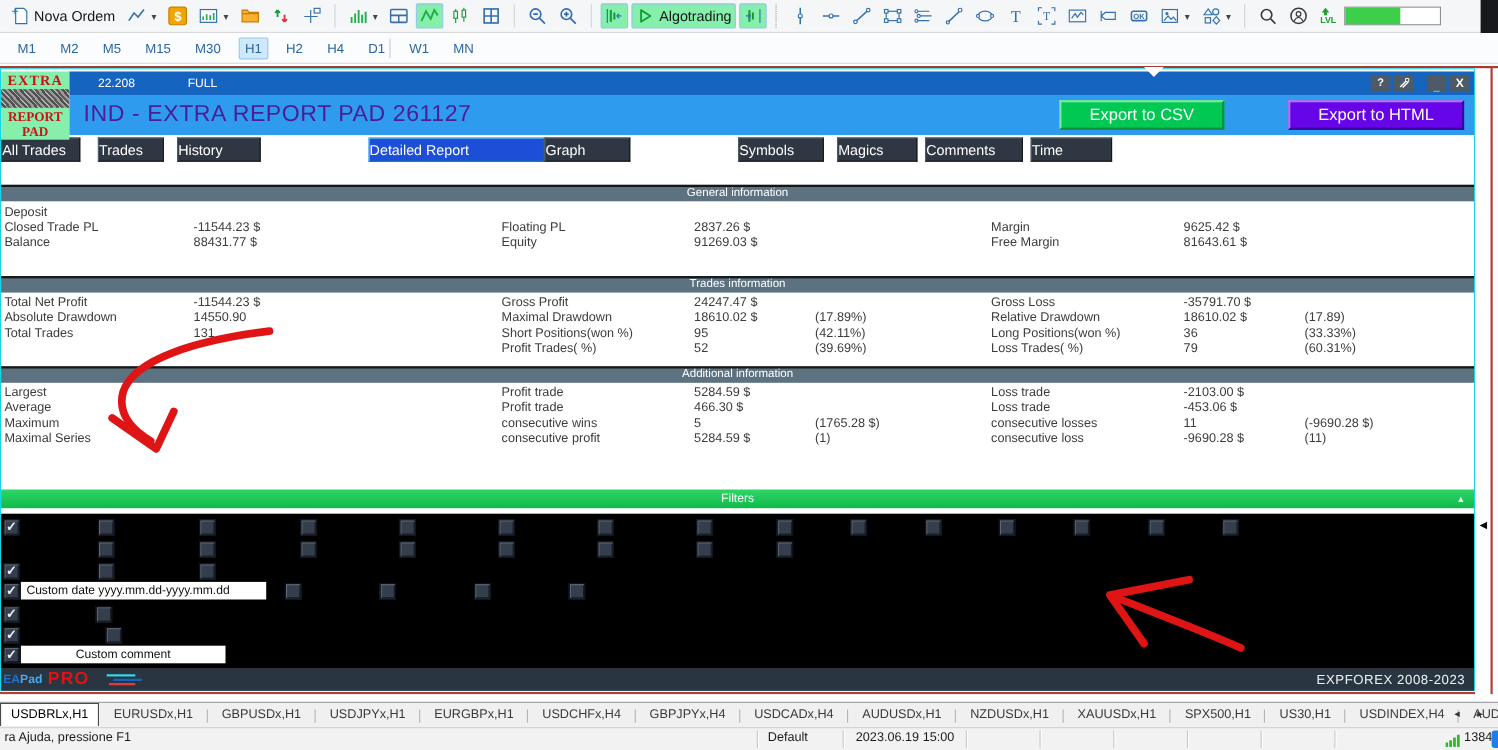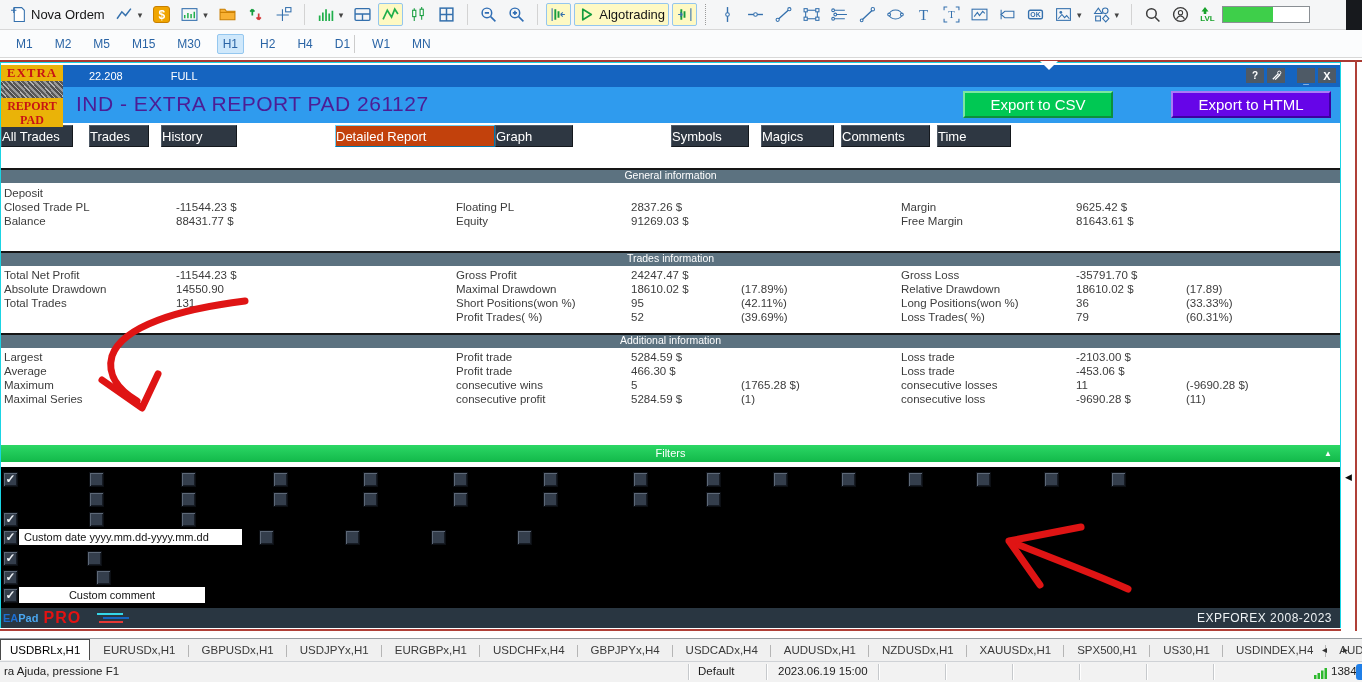--- a/index.html
+++ b/index.html
@@ -1,20 +1,20 @@
 <!DOCTYPE html>
 <html><head>
 <meta charset="utf-8">
 <style>
   html,body{margin:0;padding:0}
   body{width:1362px;height:682px;overflow:hidden;background:#fff;font-family:"Liberation Sans",sans-serif;position:relative;-webkit-font-smoothing:none}
   
   .toolbar{position:absolute;left:0;top:0;width:1362px;height:30px;background:#f5f6f7;border-bottom:1px solid #d8d8d8;display:flex;align-items:center;padding-left:6px;box-sizing:border-box;gap:3px}
   .tbtn{display:inline-flex;align-items:center;gap:4px;padding:2px 3px;border:1px solid transparent;border-radius:2px;flex:none}
-  .tbtn.sel{background:#fef9c3;border-color:#94c6ee}
+  .tbtn.sel{background:#86efac;border-color:#94c6ee}
   .tbtn .lbl{font-size:13px;color:#151515;white-space:nowrap}
   .i{width:17px;height:17px;flex:none}
   .car{font-size:9px;color:#444;margin-left:1px}
   .tsep{width:1px;height:21px;background:#d3d3d3;margin:0 5px;flex:none}
   .tsep.dot{background:none;border-left:1px dotted #9b9b9b}
   .coin{width:17px;height:17px;background:#F0A500;border:1px solid #c77f00;border-radius:3px;color:#fff;font-weight:bold;font-size:12px;display:inline-flex;align-items:center;justify-content:center;box-sizing:border-box}
   .lvl{display:flex;flex-direction:column;align-items:flex-start;color:#18a32c;font-size:8px;font-weight:bold;line-height:1;gap:1px}
   .pbar{width:86px;height:15px;border:1px solid #8a8f94;background:#fff;flex:none}
   .pfill{width:58%;height:100%;background:#3ecf4a}
   .corner-dark{position:absolute;right:0;top:0;width:16px;height:47px;background:#17191d}
@@ -23,39 +23,39 @@
   .tf{font-size:12px;color:#2a64a5;padding:2px 5px;border:1px solid transparent;border-radius:2px}
   .tf.active{background:#cfe8fb;border-color:#94c7ef}
   .tfsep{width:1px;height:18px;background:#ccc;margin-left:8px}
   
   .red-top{position:absolute;left:0;top:60px;width:1362px;height:2px;background:#a83a32}
   .red-bottom{position:absolute;left:0;top:629px;width:1341px;height:2px;background:#b04038}
   .red-right{position:absolute;left:1355px;top:60px;width:2px;height:571px;background:#b04038}
   .white-tri{position:absolute;left:1040px;top:61px;width:0;height:0;border-left:9px solid transparent;border-right:9px solid transparent;border-top:9px solid #fff;z-index:40}
   
   .report{position:absolute;left:0;top:62px;width:1341px;height:566px;background:#fff;border:1px solid #1ad4e4;box-sizing:border-box}
-  .logo{position:absolute;left:0;top:2px;width:62px;height:62px;background:#eab308;z-index:6;display:flex;flex-direction:column;align-items:center;justify-content:space-between;box-sizing:border-box;padding:1px 0;font-family:"Liberation Serif",serif;color:#c81414;font-weight:bold}
+  .logo{position:absolute;left:0;top:2px;width:62px;height:62px;background:#86efac;z-index:6;display:flex;flex-direction:column;align-items:center;justify-content:space-between;box-sizing:border-box;padding:1px 0;font-family:"Liberation Serif",serif;color:#c81414;font-weight:bold}
   .logo .l1{font-size:13px;letter-spacing:1px;line-height:13px}
   .logo .lnoise{height:17px;width:100%;background:repeating-linear-gradient(47deg,#9a9a9a 0 2px,#4f4f4f 2px 4px,#b5b5b5 4px 5px,#5a5a5a 5px 7px)}
   .logo .l2,.logo .l3{font-size:12px;line-height:12px}
   .r-titlebar{position:absolute;left:62px;right:0;top:2px;height:22px;background:#1564c0;display:flex;align-items:center;color:#fff;font-size:11px}
   .r-titlebar .ver{margin-left:26px}
   .r-titlebar .mode{margin-left:48px}
   .winbtns{position:absolute;right:4px;top:3px;display:flex;align-items:center;gap:3px}
   .wbtn{width:18px;height:15px;background:#4e5a66;color:#fff;font-size:10px;font-weight:bold;display:inline-flex;align-items:center;justify-content:center}
   .wbtn.mingap{margin-left:9px}
   .r-subbar{position:absolute;left:62px;right:0;top:24px;height:36px;background:#2f9bee}
   .r-title{position:absolute;left:13px;top:5px;font-size:21px;color:#4c1d95;letter-spacing:.5px;white-space:nowrap}
   .exp{position:absolute;top:28px;height:27px;color:#fff;font-size:15px;display:flex;align-items:center;justify-content:center;box-sizing:border-box;z-index:7}
   .exp.csv{left:962px;width:150px;background:#00C853;border:2px solid;border-color:#7ce6a0 #0d8f3c #0d8f3c #7ce6a0}
   .exp.html{left:1170px;width:160px;background:#6605E8;border:2px solid;border-color:#a97cf5 #3c00a0 #3c00a0 #a97cf5}
   
   .r-tabs{position:absolute;left:0;right:0;top:60px;height:44px;background:#fff}
   .rtab{position:relative;top:2px;display:inline-block;height:22px;line-height:22px;text-align:left;font-size:13px;color:#fff;background:#2E3742;border:1px solid;border-color:#515c68 #14181d #14181d #515c68;box-sizing:border-box;vertical-align:top}
-  .rtab.active{background:#c2410c;border-color:#6fd0f5 #0076ad #0076ad #6fd0f5}
+  .rtab.active{background:#1d4ed8;border-color:#6fd0f5 #0076ad #0076ad #6fd0f5}
   .rtab:nth-of-type(1){width:72px}
   .rtab:nth-of-type(2){width:60px;margin-left:16px}
   .rtab:nth-of-type(3){width:76px;margin-left:12px}
   .rtab:nth-of-type(4){width:160px;margin-left:98px}
   .rtab:nth-of-type(5){width:78px;}
   .rtab:nth-of-type(6){width:78px;margin-left:98px}
   .rtab:nth-of-type(7){width:73px;margin-left:12px}
   .rtab:nth-of-type(8){width:89px;margin-left:7px}
   .rtab:nth-of-type(9){width:74px;margin-left:7px}
   

